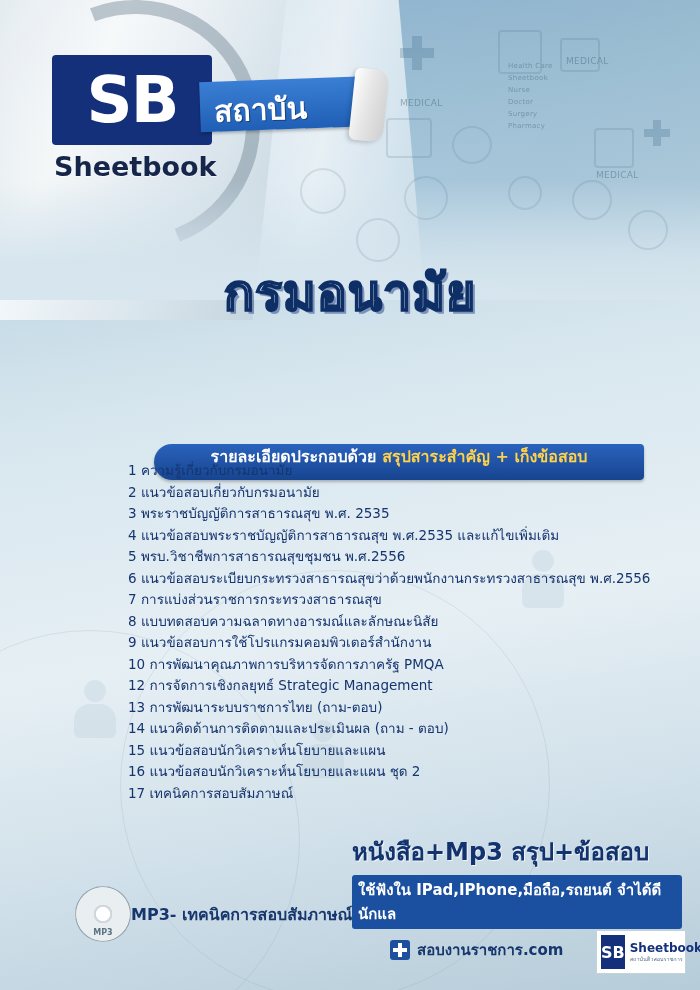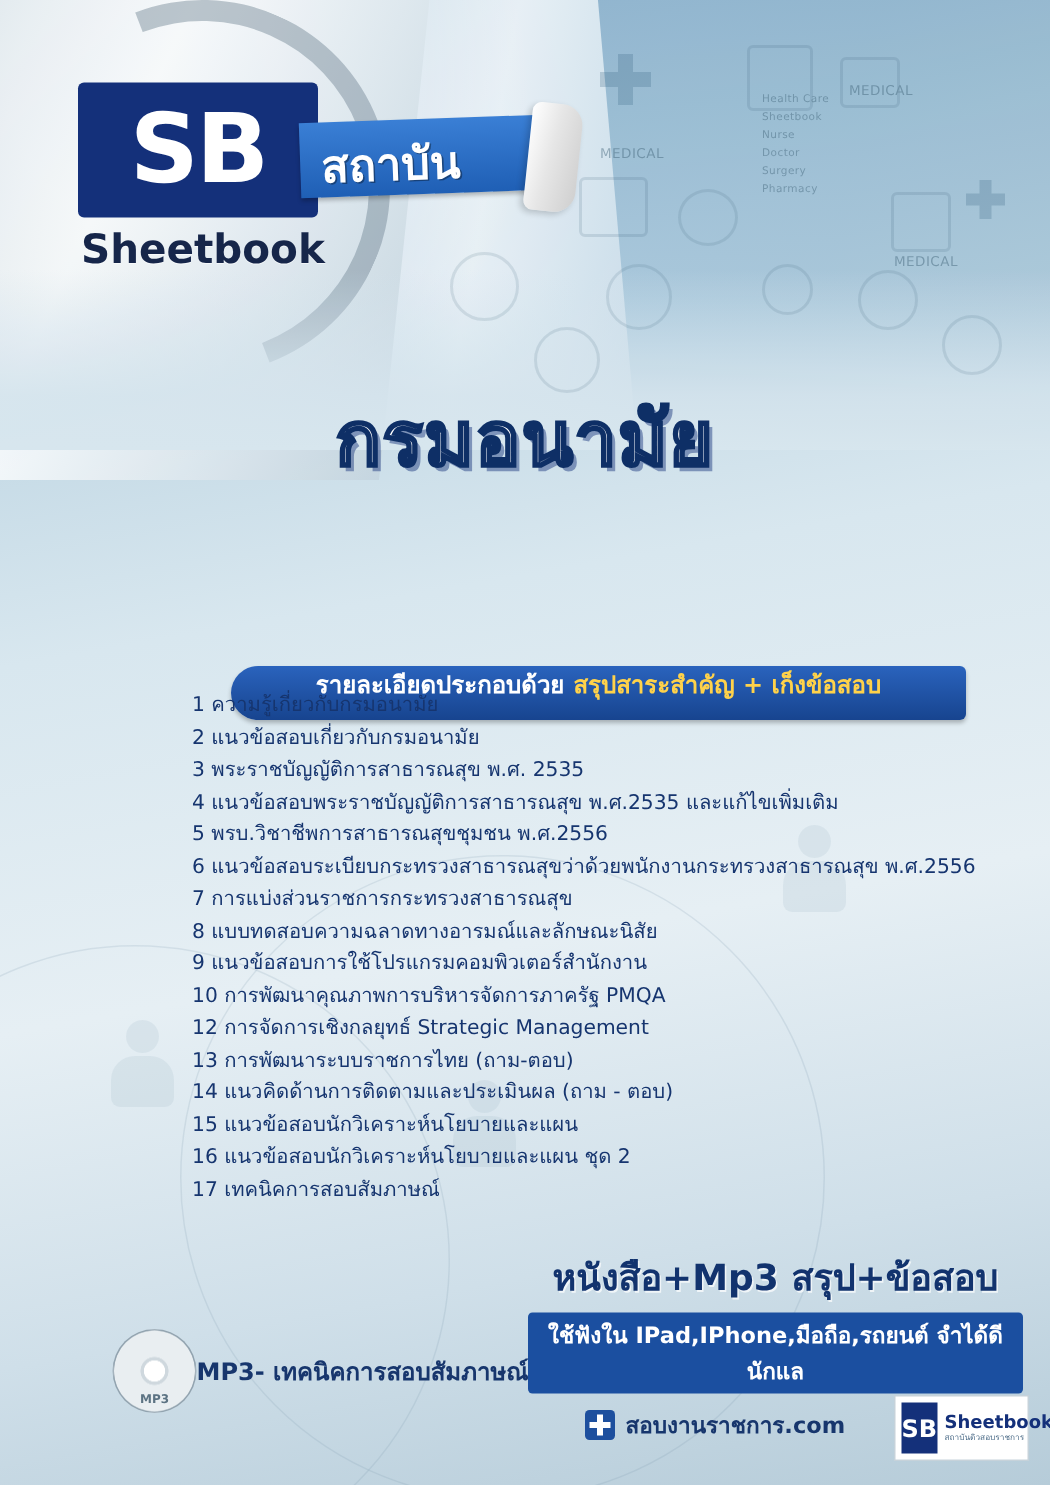--- a/index.html
+++ b/index.html
@@ -152,21 +152,21 @@
   
   .toc{
     position:absolute; left:128px; top:460px; width:560px;
   }
   .toc-item{
     color:#16356f; font-size:13.5px; line-height:21.5px; white-space:nowrap;
   }
 
   
   .promo{
-    position:absolute; right:18px; top:832px; width:330px; text-align:center;
+    position:absolute; right:18px; top:832px; width:330px; 
   }
   .promo .l1{
     font-size:24px; font-weight:bold; color:#12336e;
     text-shadow: 1px 1px 0 rgba(255,255,255,.7);
   }
   .promo .l2box{
     margin-top:4px; background:#1b4fa0; border-radius:3px; padding:3px 6px;
   }
   .promo .l2{ color:#fff; font-size:15px; font-weight:bold; }
 

